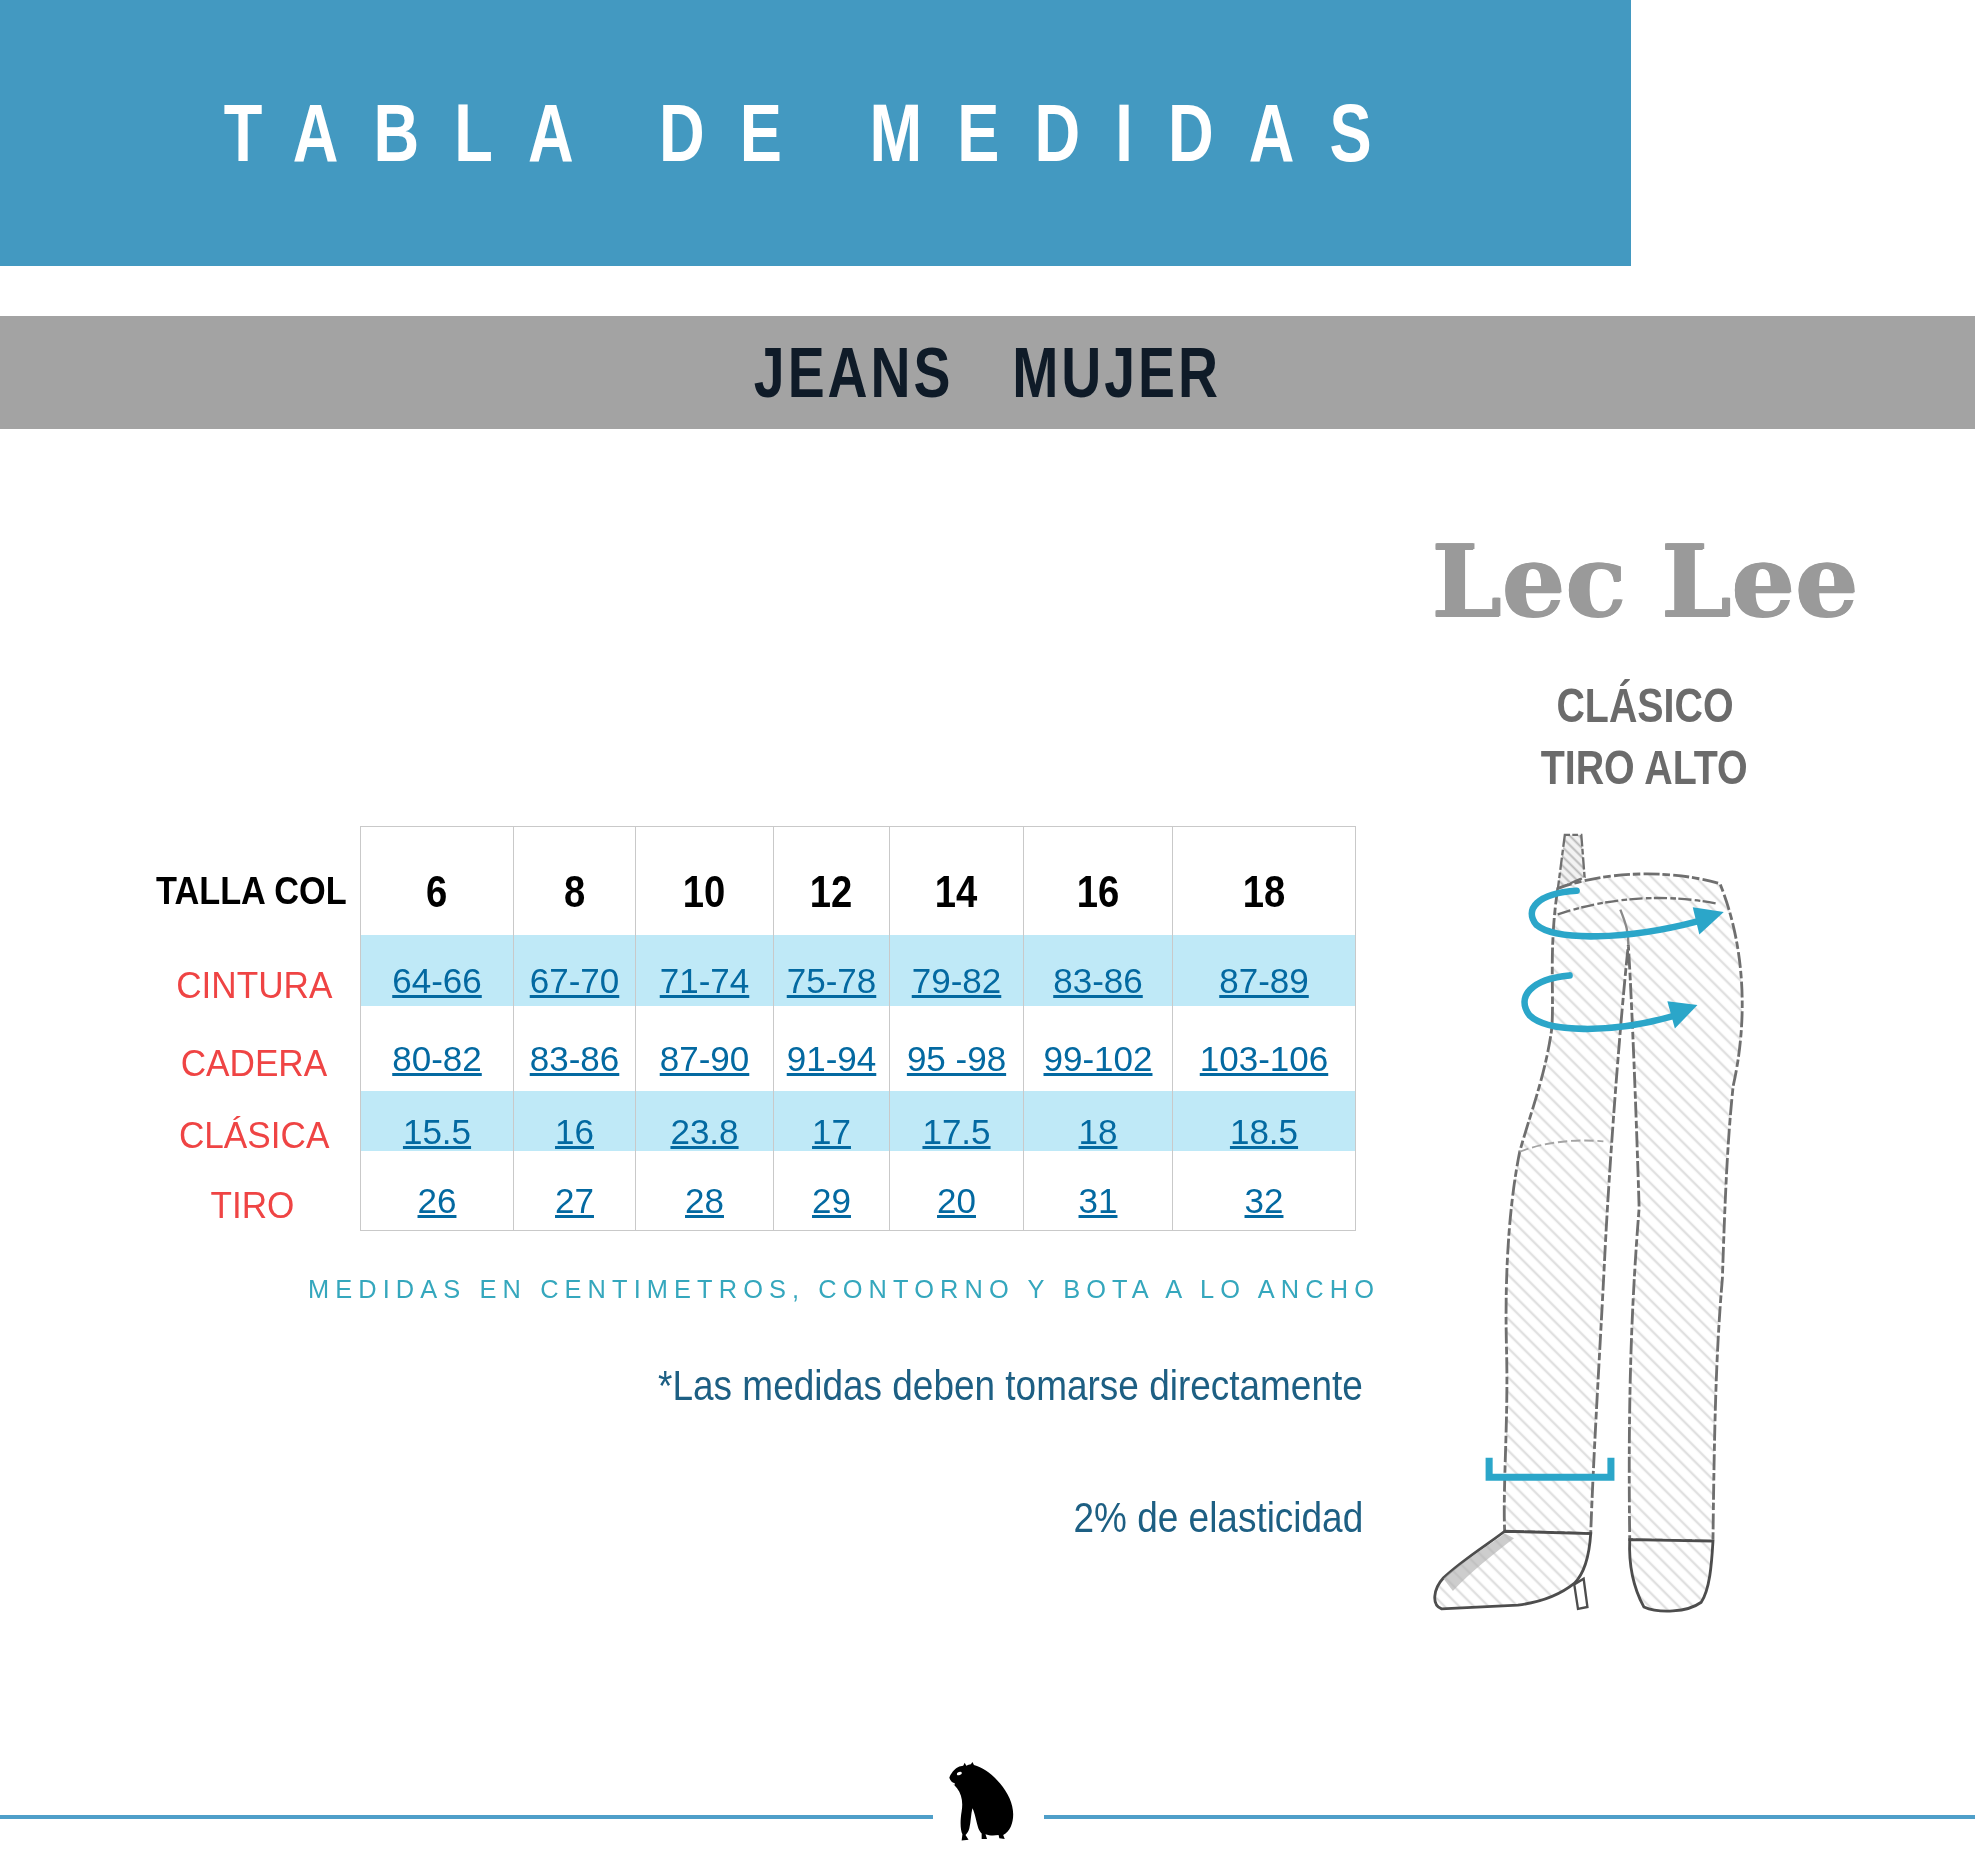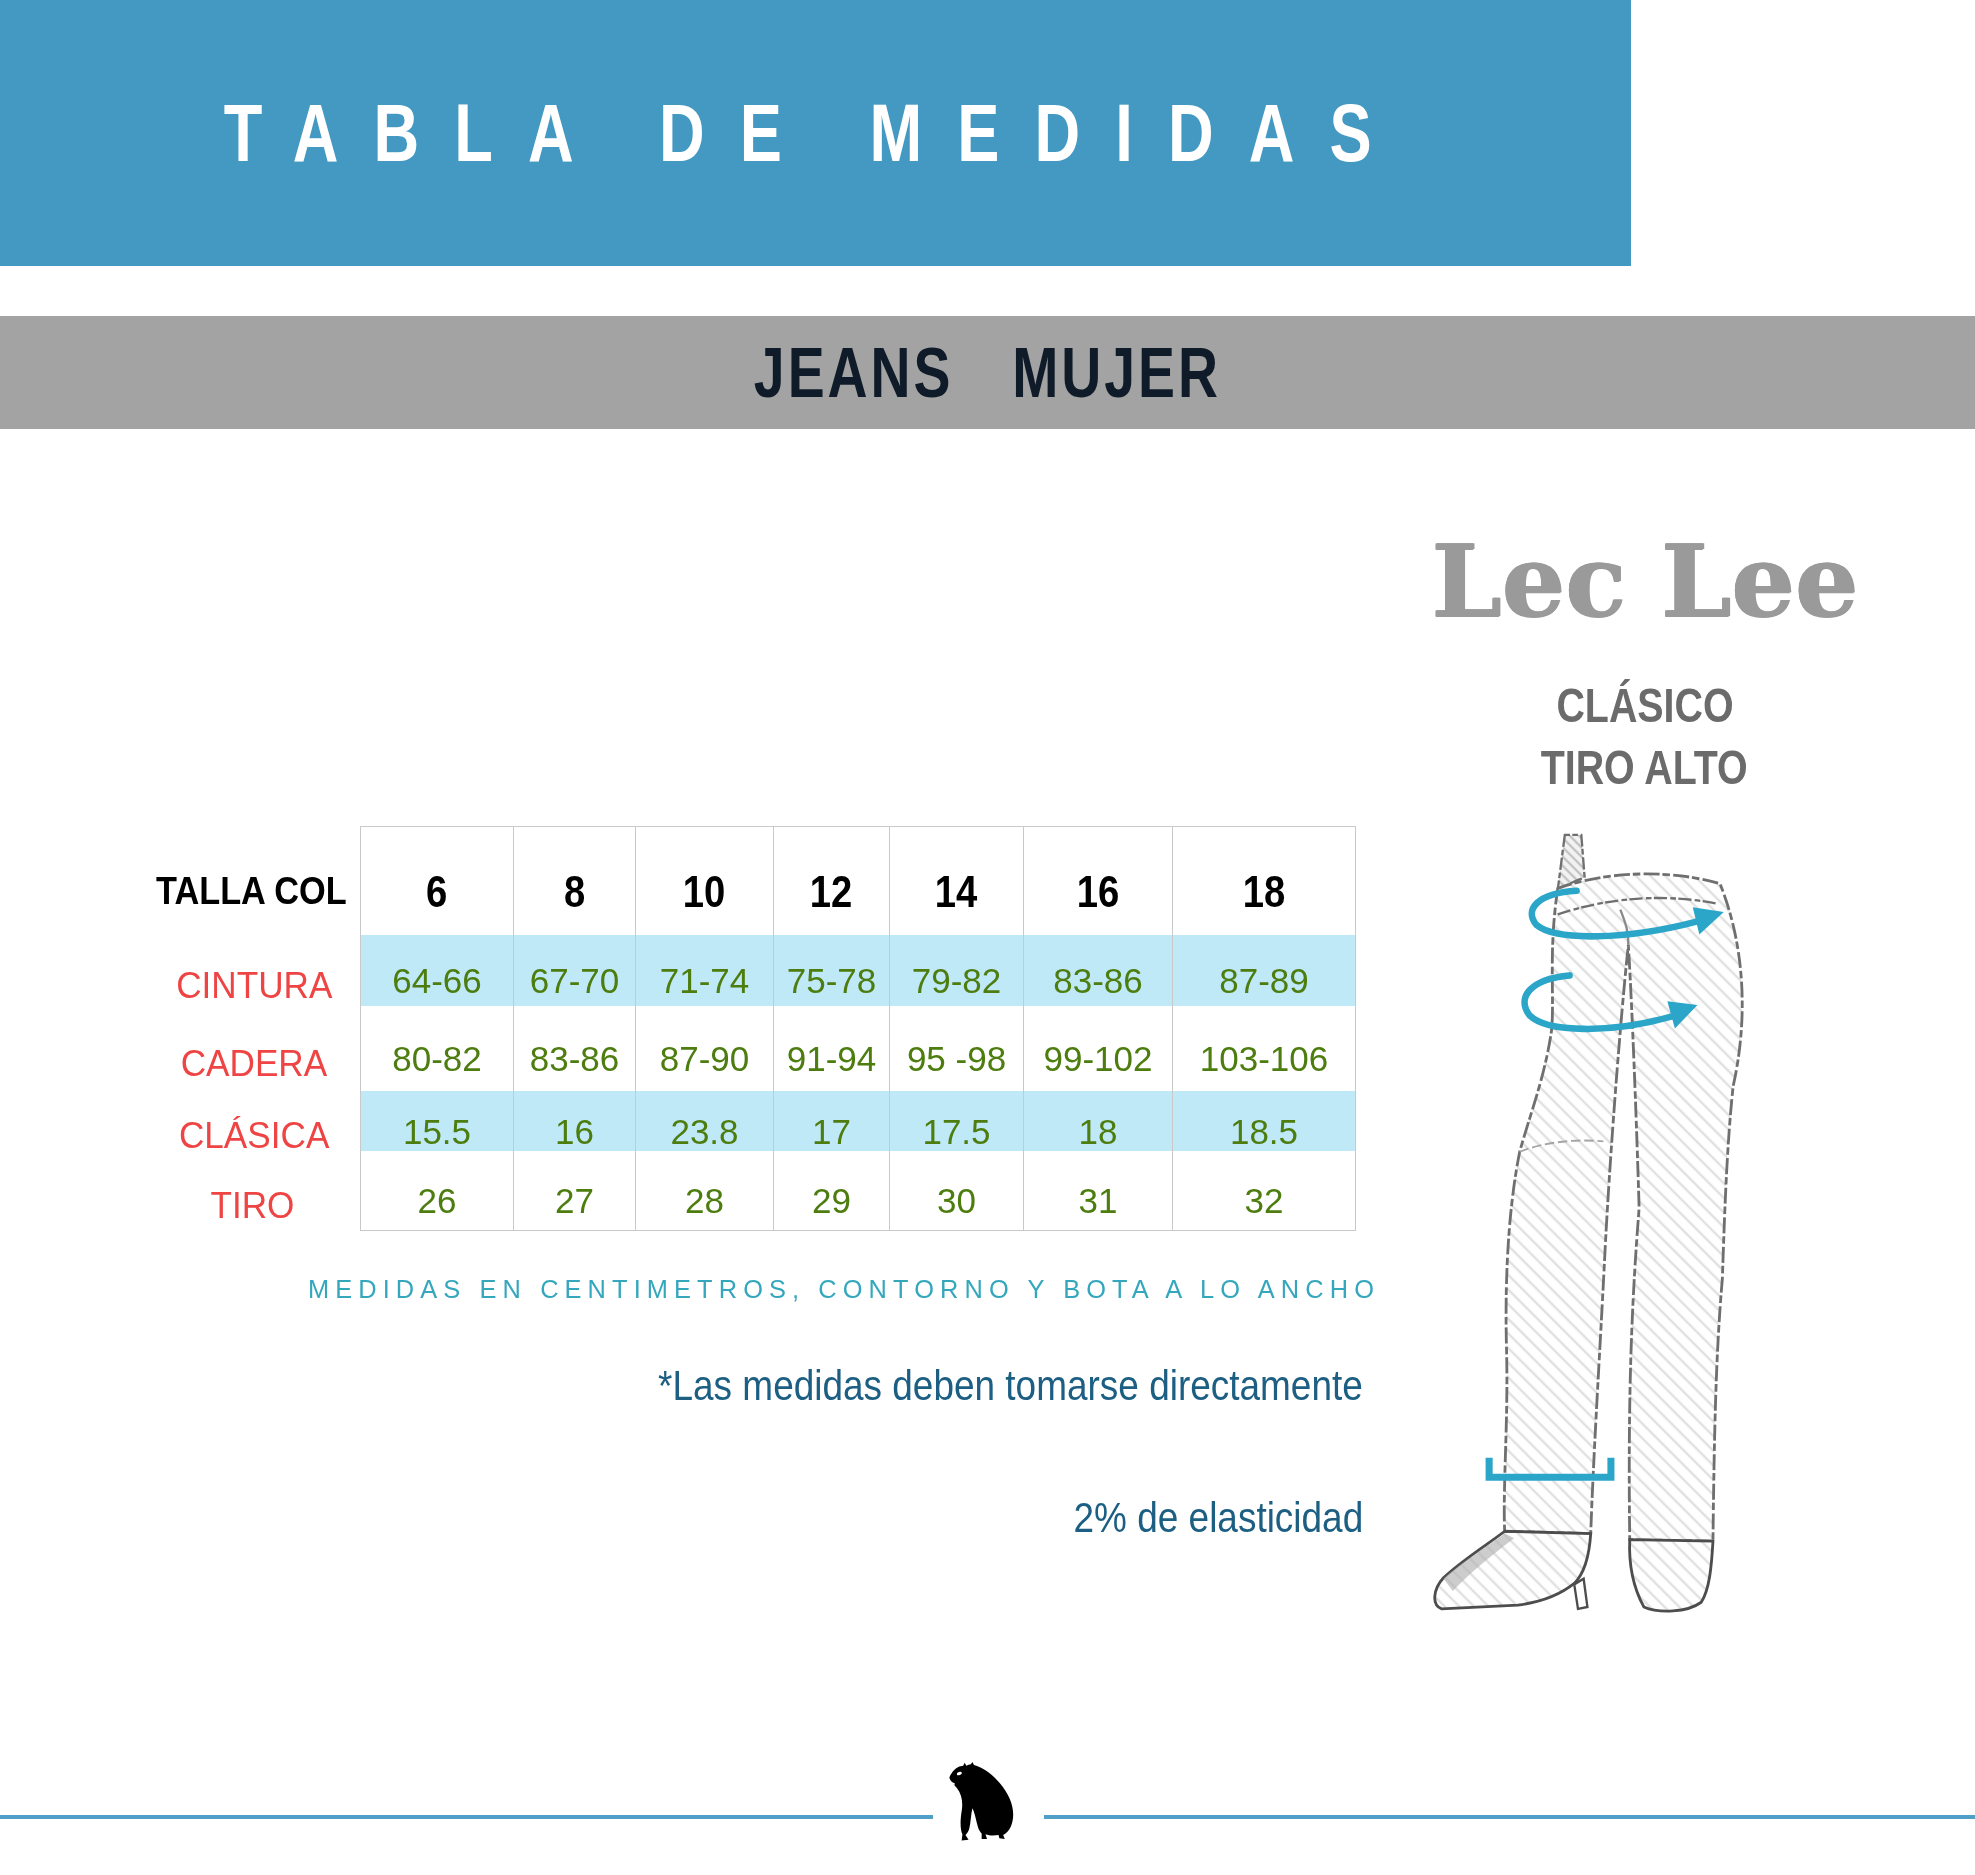--- a/index.html
+++ b/index.html
@@ -37,21 +37,21 @@
   .cell.first{border-left:1.9px solid #c9c9c9;}
   .cell.toprow{border-top:1.9px solid #c9c9c9;}
   .cell.botrow{border-bottom:1.9px solid #c9c9c9;}
   .cell.hl{background:#bfe9f7;}
   .corner{box-sizing:border-box;display:flex;align-items:center;justify-content:flex-end;
           padding:21.6px 13px 0 0;color:#000;font-size:39px;font-weight:bold;white-space:nowrap;}
   .rowlbl{box-sizing:border-box;display:flex;align-items:center;justify-content:center;
           padding:30px 14px 0 0;color:#ef4444;font-size:37px;white-space:nowrap;}
   .rowlbl .cxr{transform:scaleX(0.95);}
   .sizehead{color:#000;font-size:45px;font-weight:bold;}
-  .val{color:#4d7c0f;font-size:35px;white-space:nowrap;}
+  .val{color:#0369a1;font-size:35px;white-space:nowrap;text-decoration:underline;}
   
   .units-note{left:306px;top:1275px;width:1076px;text-align:center;color:#35a7bd;
               font-size:25.4px;letter-spacing:6.1px;white-space:nowrap;}
   .note1{left:423px;top:1365px;width:940px;text-align:right;color:#1d5f83;font-size:42px;line-height:1;}
   .note2{left:423px;top:1416px;width:940px;text-align:right;color:#1d5f83;font-size:42px;line-height:1;}
   .note3{left:423px;top:1497px;width:940px;text-align:right;color:#1d5f83;font-size:42px;line-height:1;}
   
   .divider-l{left:0;top:1815px;width:933px;height:4.2px;background:#4f9fc9;}
   .divider-r{left:1044px;top:1815px;width:931px;height:4.2px;background:#4f9fc9;}
 </style>
@@ -132,21 +132,21 @@
     <div class="cell d hl val">18</div>
     <div class="cell d hl val">18.5</div>
 
     <div class="rowlbl">
         <span class="cxr">TIRO</span>
       </div>
     <div class="cell d first botrow val">26</div>
     <div class="cell d botrow val">27</div>
     <div class="cell d botrow val">28</div>
     <div class="cell d botrow val">29</div>
-    <div class="cell d botrow val">30</div>
+    <div class="cell d botrow val">20</div>
     <div class="cell d botrow val">31</div>
     <div class="cell d botrow val">32</div>
   </div>
 
   <div class="abs note1"><span class="cxr">*Las medidas deben tomarse directamente</span></div>
 
   <div class="abs units-note">MEDIDAS EN CENTIMETROS, CONTORNO Y BOTA A LO ANCHO</div>
   <div class="abs note3"><span class="cxr">2% de elasticidad</span></div>
 
   <svg class="abs" style="left:1419px;top:832px;" width="334" height="790" viewBox="0 0 710 1680">

